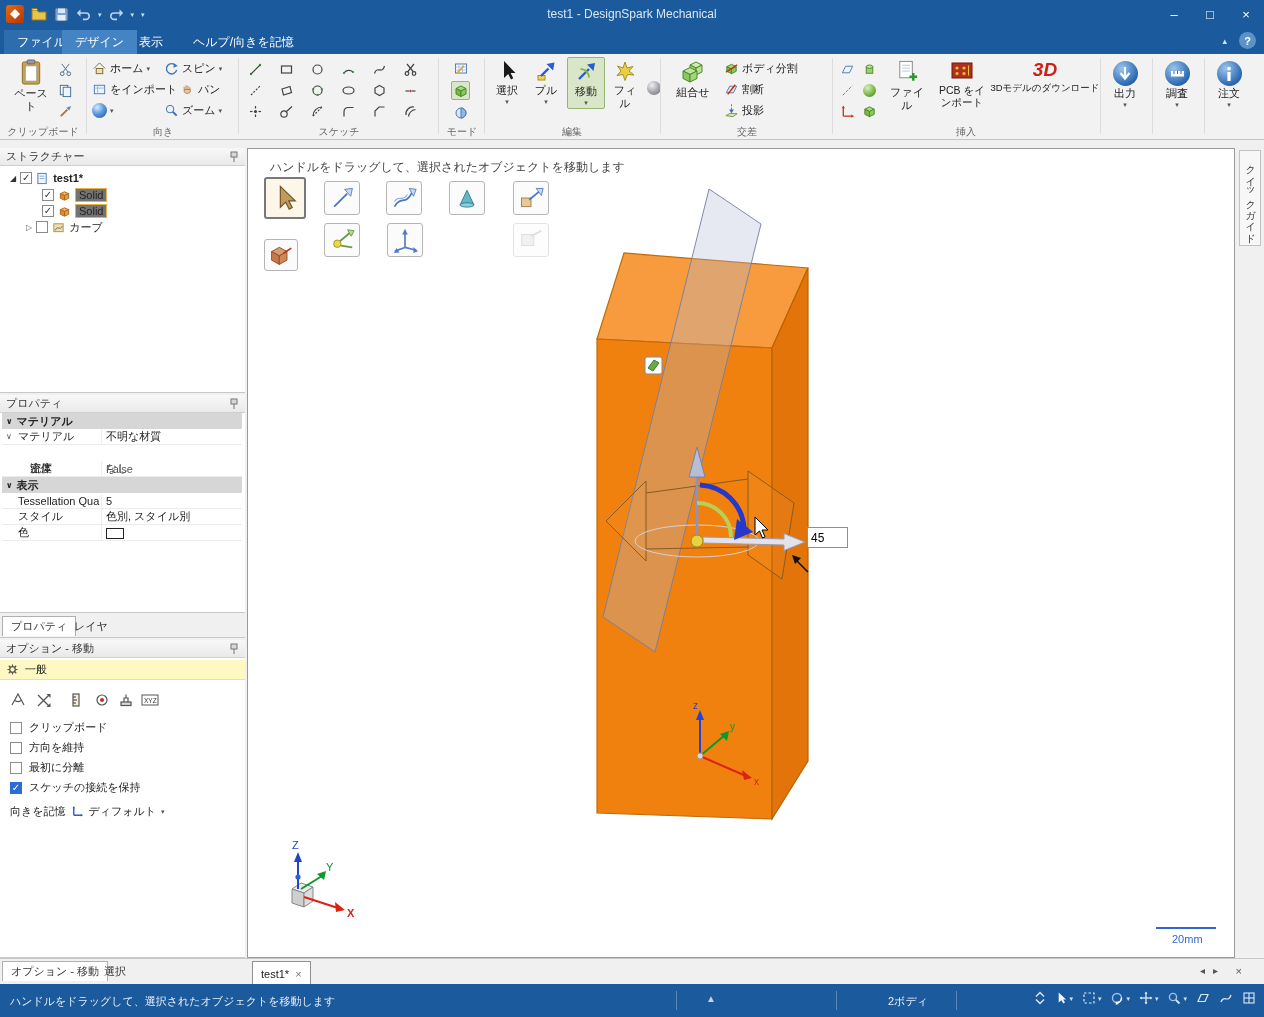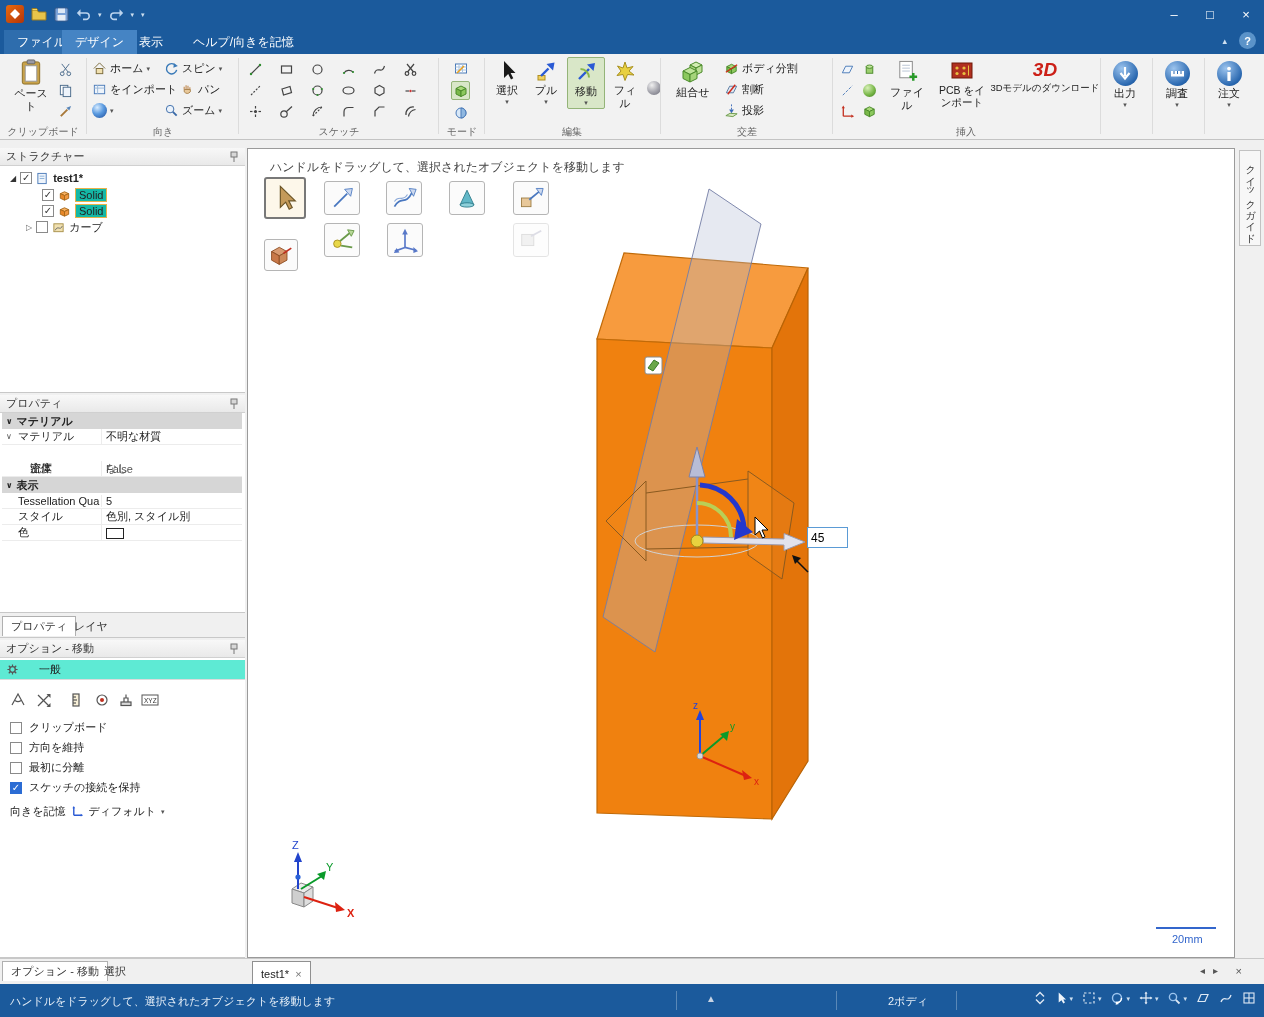--- a/index.html
+++ b/index.html
@@ -33,21 +33,21 @@
 .sel{background:#d9e7c8;border:1px solid #94b478}
 .dd{font-size:7px;color:#555;line-height:1}
 .bluecircle{width:25px;height:25px;border-radius:50%;background:radial-gradient(circle at 35% 30%,#9cc4ee,#2a68b0 70%,#174a85);display:flex;align-items:center;justify-content:center}
 
 .panelhdr{position:absolute;left:0;width:245px;height:18px;background:linear-gradient(#f8f8f8,#e9e9e9);border-bottom:1px solid #d0d0d0;display:flex;align-items:center;padding:0 6px;color:#333}
 .panelhdr .pin{margin-left:auto}
 .panelbody{position:absolute;left:0;width:245px;background:#fff;border-bottom:1px solid #c8c8c8}
 .trow{position:absolute;height:16px;display:flex;align-items:center;gap:4px;font-size:11px}
 .cbx{width:12px;height:12px;border:1px solid #8a8a8a;background:#fff;display:flex;align-items:center;justify-content:center;font-size:10px;color:#333;line-height:1}
 .cbx.blue{background:#2b6cd4;border-color:#2b6cd4;color:#fff}
-.hl{background:#14b8a6;border:1px solid #e8b24a;padding:0 3px}
+.hl{background:#737373;border:1px solid #e8b24a;padding:0 3px}
 .prow{position:absolute;left:2px;width:240px;height:16px;display:flex;border-bottom:1px solid #ececec;font-size:11px;align-items:center}
 .pname{width:100px;padding:0 4px 0 16px;border-right:1px solid #ececec;overflow:hidden;white-space:nowrap}
 .pval{flex:1;padding:0 4px;overflow:hidden;white-space:nowrap}
 .psec{position:absolute;left:2px;width:240px;height:16px;background:#d6d6d6;font-weight:bold;display:flex;align-items:center;gap:4px;padding:0 4px;font-size:11px}
 .sidetab{position:absolute;height:20px;display:flex;align-items:center;justify-content:center;font-size:11px;padding:0 8px;color:#333}
 .sidetab.on{background:#fff;border:1px solid #b0b0b0;border-bottom:none}
 .chk-row{position:absolute;left:10px;display:flex;align-items:center;gap:7px;font-size:11px}
 .optbtn{width:20px;height:20px;display:flex;align-items:center;justify-content:center;border:1px solid transparent;border-radius:2px}
 
 .viewport{position:absolute;left:247px;top:148px;width:988px;height:810px;background:#fff;border:1px solid #9a9a9a}
@@ -102,20 +102,21 @@
       <span class="dd">▾</span>
       <span>
           <svg width="15" height="13" viewBox="0 0 15 13">
             <path d="M11 5 H5 a3.2 3.2 0 1 0 0 6.4 h3" fill="none" stroke="#bcd4ee" stroke-width="1.6"></path>
             <polygon points="10.5,1.2 14.2,5 10.5,8.8" fill="#bcd4ee"></polygon>
           </svg>
         </span>
       <span class="dd">▾</span>
       <span class="dd">▾</span>
     </div>
+    <div class="title-text">test1 - DesignSpark Mechanical</div>
     <div class="winbtns">
       <span class="winbtn">–</span>
       <span class="winbtn">□</span>
       <span class="winbtn">×</span>
     </div>
   </div>
 
   <div class="tabsrow">
     <span class="mtab file" style="left:4px">ファイル</span>
     <span class="mtab active" style="left:62px">デザイン</span>
@@ -618,21 +619,21 @@
   <div class="panelhdr" style="top:640px">
     <span>オプション - 移動</span>
     <span class="pin">
         <svg width="10" height="12" viewBox="0 0 10 12">
           <rect x="2" y="1" width="6" height="5" fill="#d8d8d8" stroke="#777"></rect>
           <line x1="5" y1="6" x2="5" y2="11" stroke="#777"></line>
         </svg>
       </span>
   </div>
   <div class="panelbody" style="top:658px;height:300px">
-    <div class="ab" style="left:0;top:2px;width:245px;height:20px;background:#5eead4;border-bottom:1px solid #dcdcdc;display:flex;align-items:center;gap:20px;padding:0 6px">
+    <div class="ab" style="left:0;top:2px;width:245px;height:20px;background:#fef9c3;border-bottom:1px solid #dcdcdc;display:flex;align-items:center;gap:6px;padding:0 6px">
       <svg width="13" height="13" viewBox="0 0 14 14">
           <circle cx="7" cy="7" r="3" fill="none" stroke="#555" stroke-width="1.4"></circle>
           <path d="M7 1.5 V4 M7 10 V12.5 M1.5 7 H4 M10 7 H12.5 M3 3 L4.8 4.8 M9.2 9.2 L11 11 M11 3 L9.2 4.8 M4.8 9.2 L3 11" stroke="#555" stroke-width="1.3"></path>
         </svg>
       <span>一般</span>
     </div>
     <span class="optbtn ab" style="left:8px;top:32px">
         <svg width="16" height="16" viewBox="0 0 16 16" fill="none" stroke="#555" stroke-width="1.2">
           <path d="M2 13 L8 2 L14 13"></path>
           <path d="M5 8.5 A5 5 0 0 0 11 8.5"></path>

